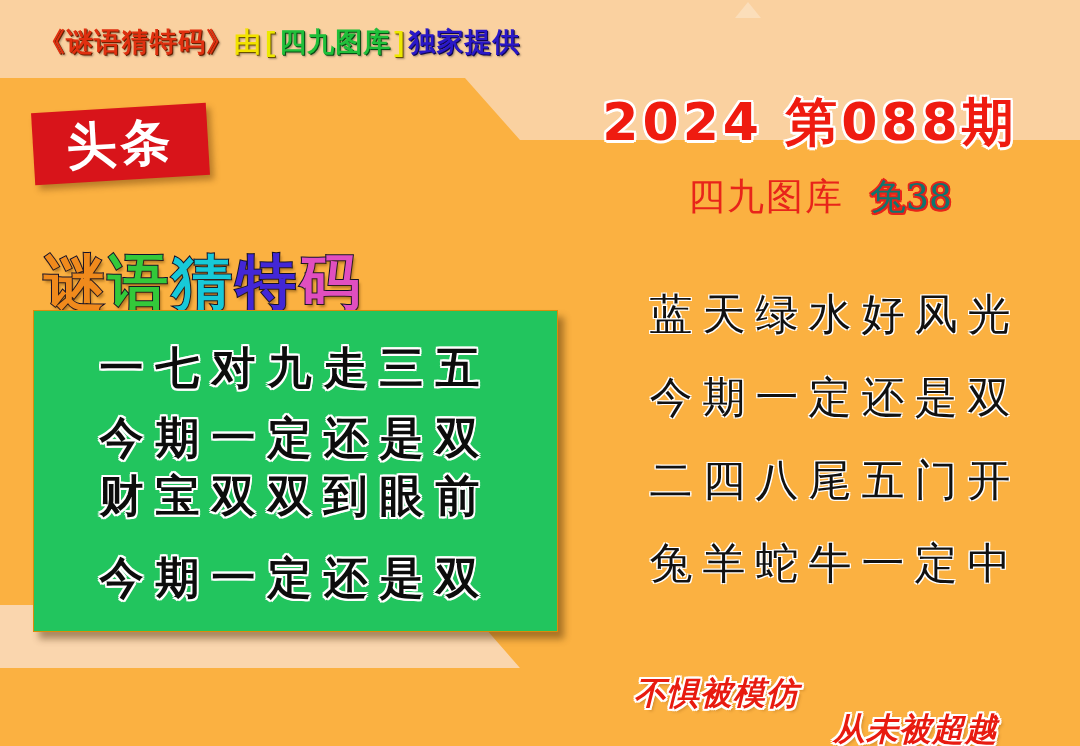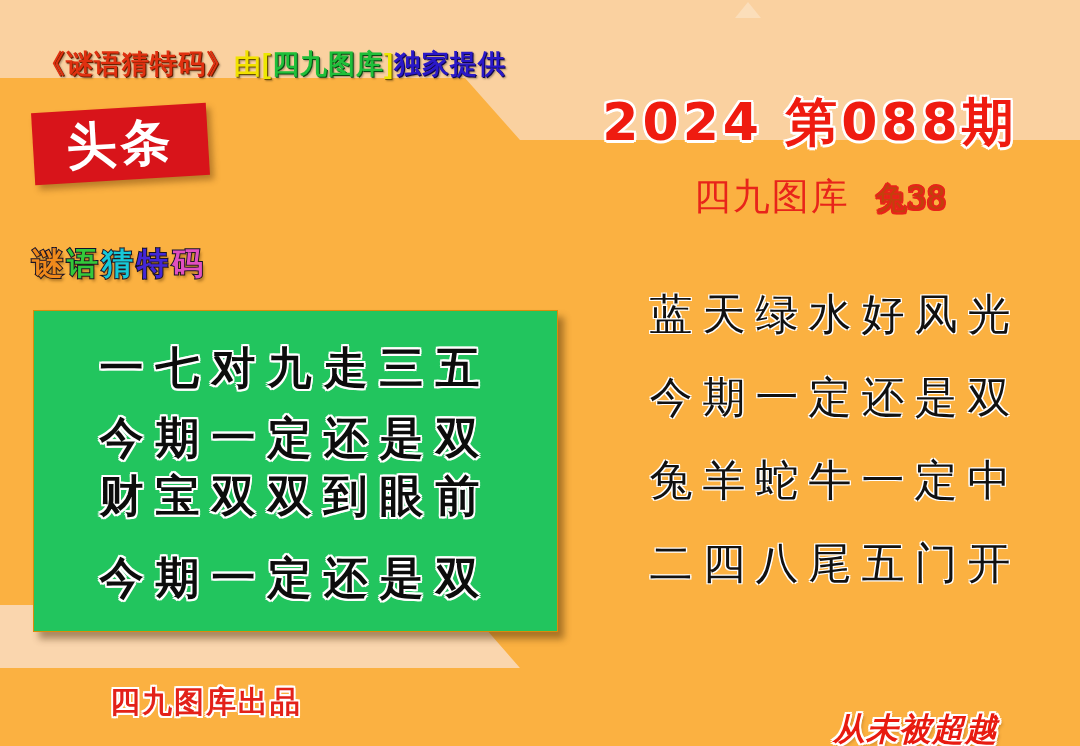--- a/index.html
+++ b/index.html
@@ -34,23 +34,23 @@
     background:#FBB141;
   }
   .watermark{
     position:absolute;left:735px;top:2px;width:26px;height:16px;
     background:rgba(255,255,255,.28);
     clip-path:polygon(50% 0,100% 100%,0 100%);
   }
 
   
   .header-line{
-    position:absolute;left:38px;top:46px;
+    position:absolute;left:38px;top:24px;
     font-size:27px;font-weight:bold;letter-spacing:1px;
-    font-family:Liberation Sans, sans-serif;
+    font-family:Liberation Mono, monospace;
     white-space:nowrap;
     text-align:center;
   }
   .hl-a{color:#E03010;text-shadow:1px 1px 0 #6a2000,2px 2px 2px rgba(0,0,0,.35);}
   .hl-b{color:#F2E200;text-shadow:1px 1px 0 #6a5000,2px 2px 2px rgba(0,0,0,.35);}
   .hl-c{color:#EDE800;text-shadow:1px 1px 0 #6a5000,2px 2px 2px rgba(0,0,0,.35);}
   .hl-d{color:#1FBF3A;text-shadow:1px 1px 0 #064d12,2px 2px 2px rgba(0,0,0,.35);}
   .hl-e{color:#2A18C8;text-shadow:1px 1px 0 #10064d,2px 2px 2px rgba(0,0,0,.35);}
 
   
@@ -63,22 +63,22 @@
     display:flex;align-items:center;justify-content:center;
   }
   .badge span{
     color:#fff;font-size:50px;font-weight:bold;letter-spacing:4px;
     font-family:"DejaVu Sans","Liberation Sans",sans-serif;
     line-height:1;
   }
 
   
   .rainbow{
-    position:absolute;left:32px;top:243px;
-    font-size:31px;font-weight:bold;letter-spacing:4px;
+    position:absolute;left:44px;top:243px;
+    font-size:60px;font-weight:bold;letter-spacing:4px;
     font-family:Liberation Mono, monospace;
     white-space:nowrap;
   }
   .rainbow span{
     -webkit-text-stroke:2px #12102b;
     paint-order:stroke fill;
     text-shadow:2px 3px 3px rgba(90,50,0,.45);
   }
   .rb1{color:#F08A1C;}
   .rb2{color:#33C93A;}
@@ -126,21 +126,21 @@
   }
   .brandrow{
     position:absolute;left:600px;top:172px;width:440px;
     text-align:center;white-space:nowrap;
   }
   .brandrow .brand{
     font-size:37px;color:#E8241A;letter-spacing:2px;
     font-family:"DejaVu Serif","Liberation Serif",serif;
   }
   .brandrow .zodiac{
-    font-size:31px;color:#c2410c;margin-left:26px;
+    font-size:36px;color:#0f766e;margin-left:26px;
     font-family:"DejaVu Serif","Liberation Serif",serif;
     text-shadow:
       -1.5px -1.5px 0 #E8241A, 1.5px -1.5px 0 #E8241A,
       -1.5px 1.5px 0 #E8241A, 1.5px 1.5px 0 #E8241A,
       0 -1.8px 0 #E8241A, 0 1.8px 0 #E8241A,
       -1.8px 0 0 #E8241A, 1.8px 0 0 #E8241A;
   }
   .right-verse{
     position:absolute;left:600px;top:286px;width:470px;
   }
@@ -215,20 +215,20 @@
 
   <div class="issue">2024  第088期</div>
 
   <div class="brandrow">
     <span class="brand">四九图库</span><span class="zodiac">兔38</span>
   </div>
 
   <div class="right-verse">
     <div class="line">蓝天绿水好风光</div>
     <div class="line">今期一定还是双</div>
+    <div class="line">二四八尾五门开</div>
     <div class="line">兔羊蛇牛一定中</div>
-    <div class="line">二四八尾五门开</div>
-  </div>
-
-  <div class="footer-left">四九图库出品</div>
+  </div>
+
+  <div class="slogan slogan-a">不惧被模仿</div>
   <div class="slogan slogan-b">从未被超越</div>
 
 </div>
 
 </body></html>

